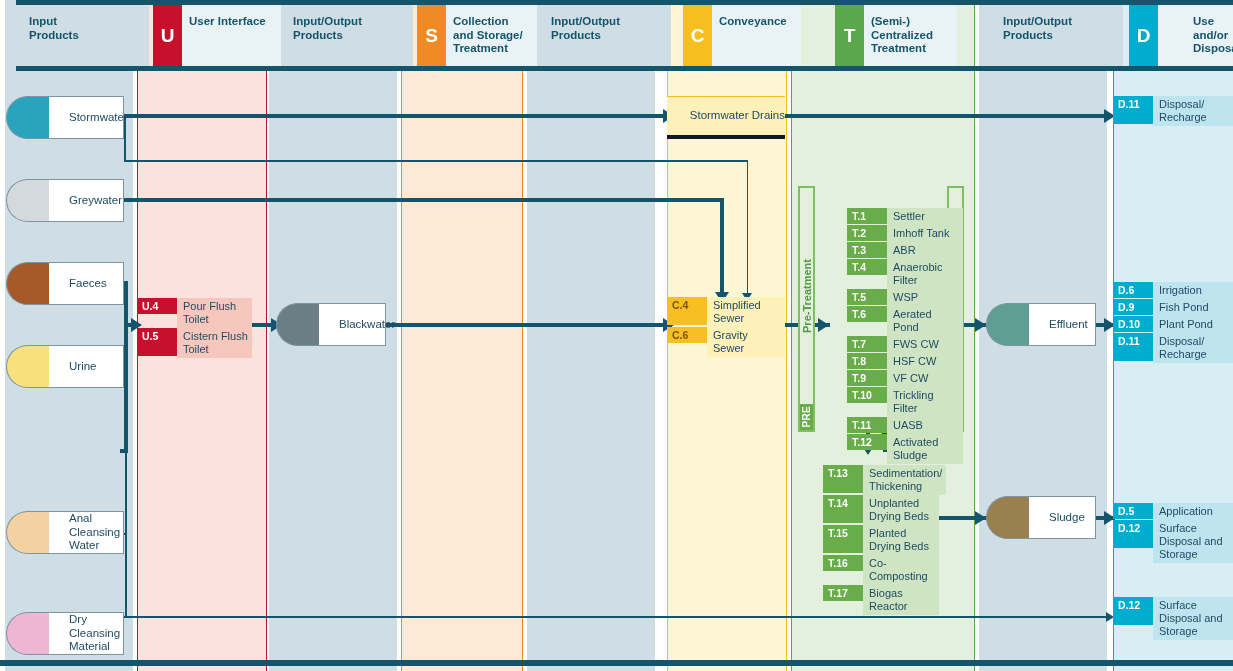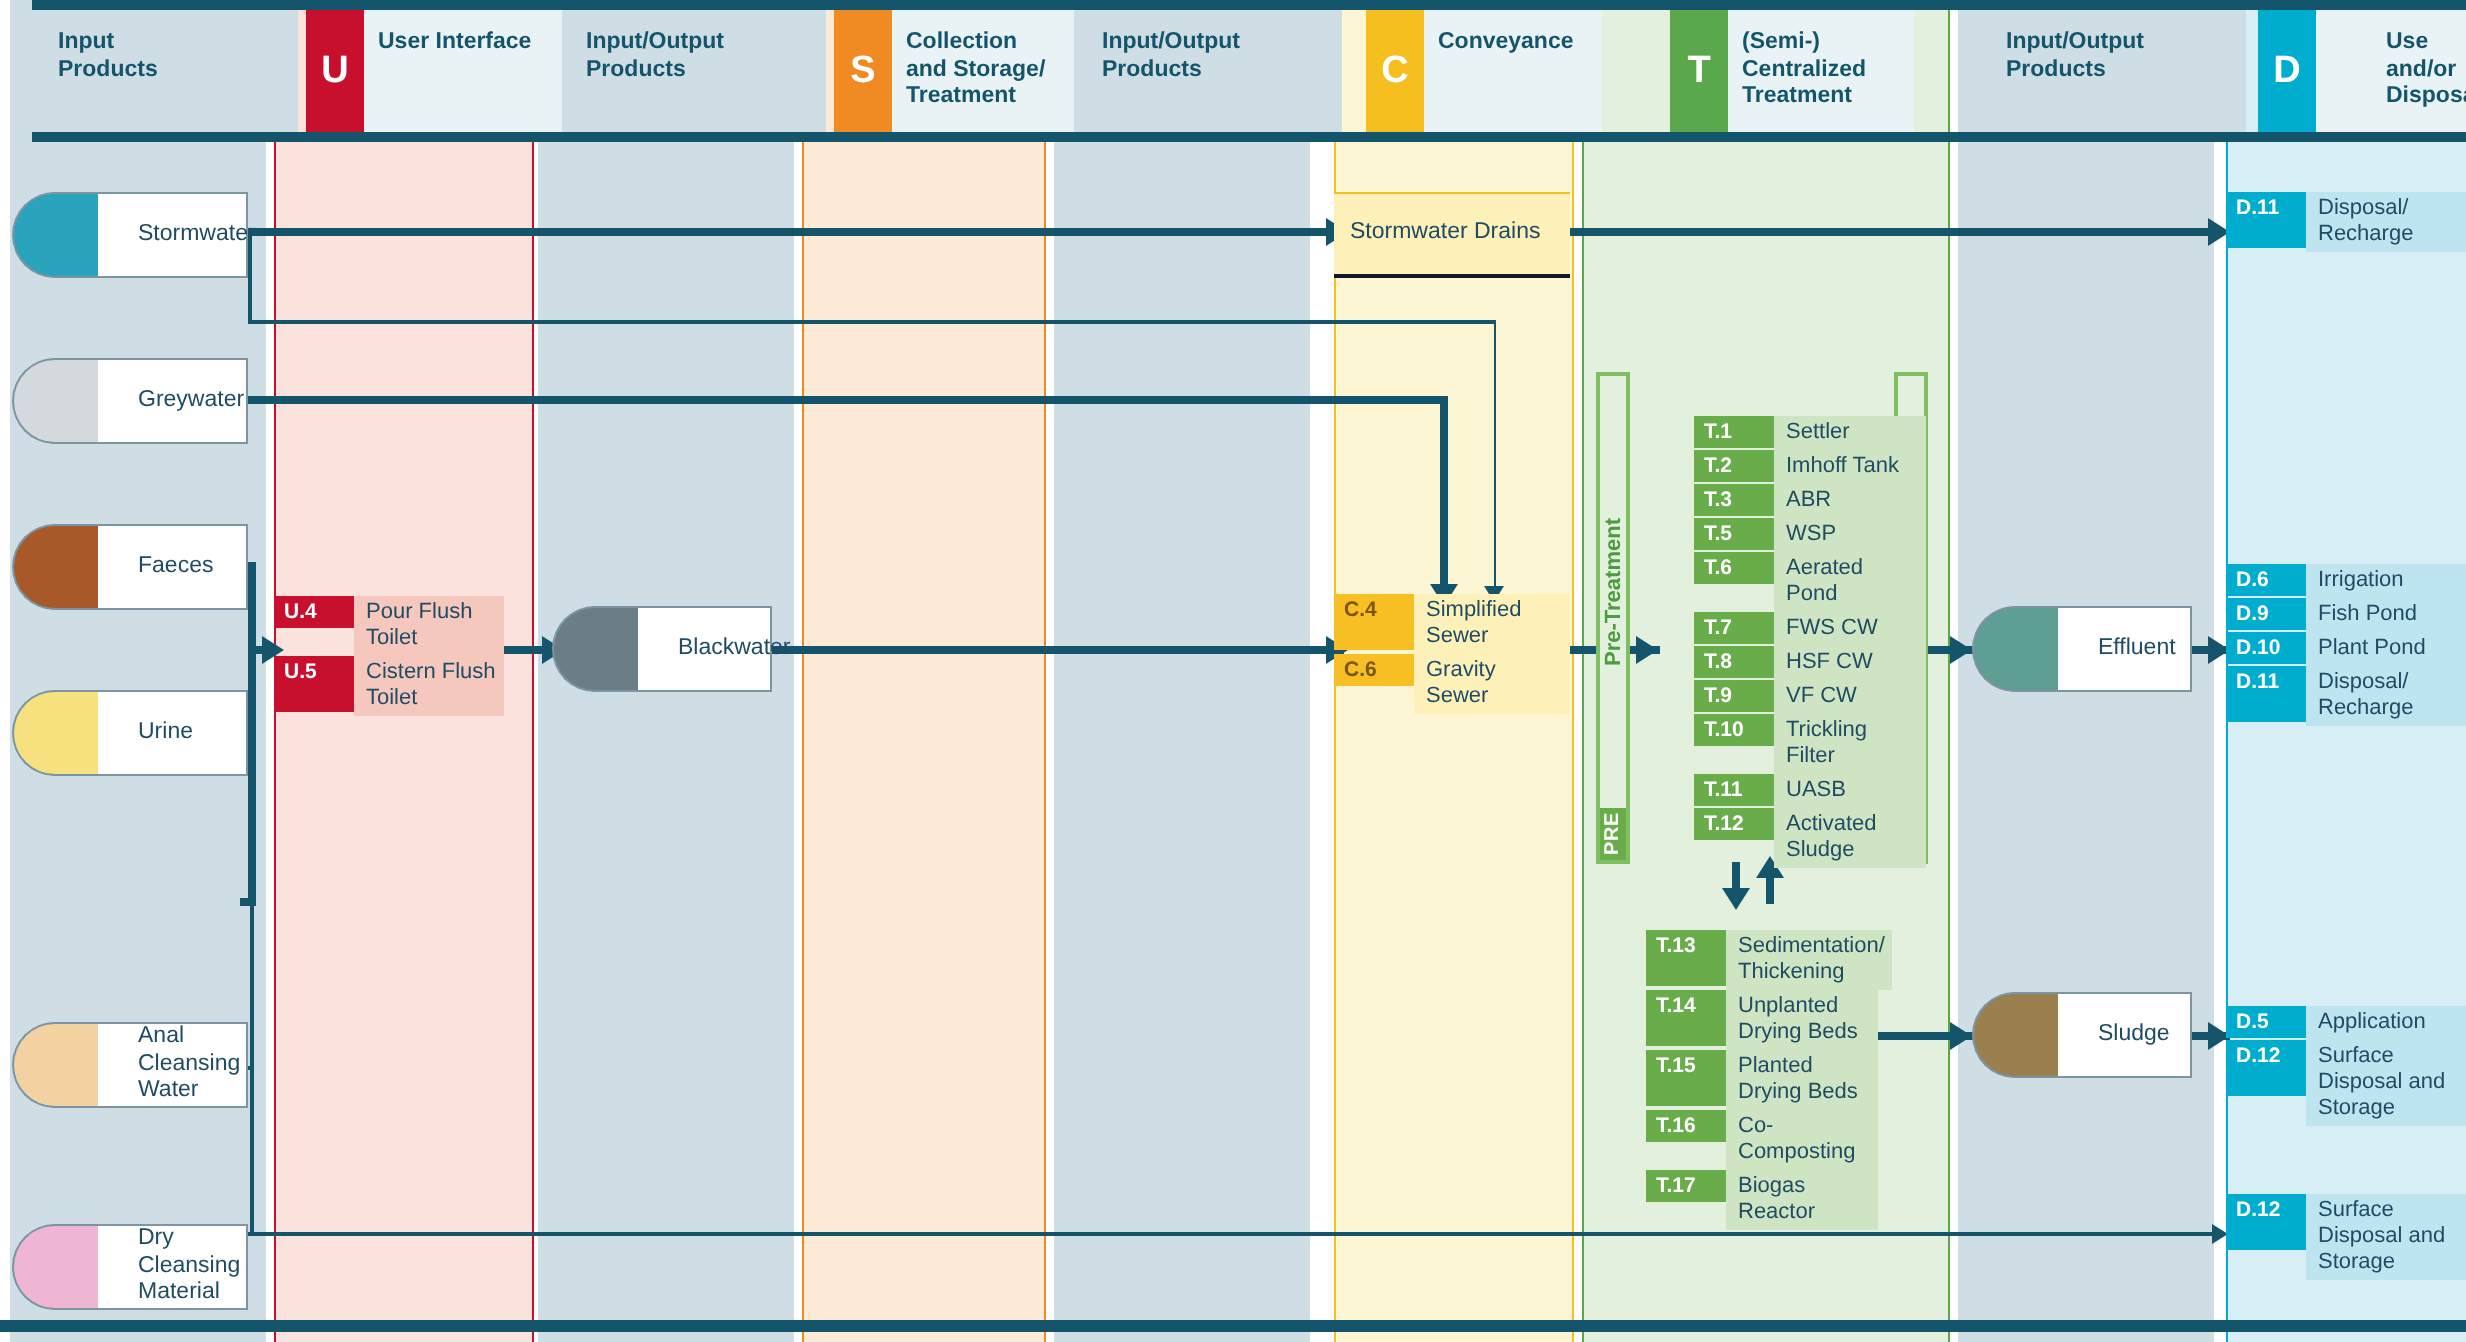--- a/index.html
+++ b/index.html
@@ -43,21 +43,21 @@
   .tagrow .lbl{flex:1 1 auto;box-sizing:border-box;padding:2px 4px 2px 6px;
       font-size:11px;color:#1f4b63;line-height:13px;}
 
   .ubox .num{background:#c8102e;} .ubox .lbl{background:#f5c7bd;}
   .cbox .num{background:#f7bf24;color:#7a5600;} .cbox .lbl{background:#fdf0b8;}
   .tbox .num{background:#69ad4b;} .tbox .lbl{background:#cfe4c2;}
   .dbox .num{background:#00adcf;} .dbox .lbl{background:#bde4ef;}
 
   .plainbox{position:absolute;box-sizing:border-box;font-size:11.5px;color:#1f4b63;
       display:flex;align-items:center;padding-left:8px;line-height:13.5px;}
-  .cplain{background:#fdf0b8;border-top:1px solid #f5c01f;border-bottom:2px solid #0f172a;}
+  .cplain{background:#fdf0b8;border-top:1px solid #f5c01f;border-bottom:4px solid #0f172a;justify-content:flex-end;}
 
   
   .vstrip{position:absolute;box-sizing:border-box;background:#e4f0de;border:2px solid #7fbf62;}
   .vstrip .vtag{position:absolute;left:0;right:0;bottom:0;height:26px;background:#69ad4b;
       color:#fff;font-size:10px;font-weight:bold;display:flex;align-items:center;justify-content:center;}
   .vstrip .vtag span{writing-mode:vertical-rl;transform:rotate(180deg);letter-spacing:.3px;}
   .vstrip .vlab{position:absolute;left:0;right:0;bottom:26px;top:0;display:flex;
       align-items:center;justify-content:center;}
   .vstrip .vlab span{writing-mode:vertical-rl;transform:rotate(180deg);
       font-size:11px;font-weight:bold;color:#4a9c3c;white-space:nowrap;}
@@ -307,20 +307,24 @@
       </div>
     <div class="tagrow">
         <div class="num">T.2</div>
         <div class="lbl">Imhoff Tank</div>
       </div>
     <div class="tagrow">
         <div class="num">T.3</div>
         <div class="lbl">ABR</div>
       </div>
     <div class="tagrow">
+        <div class="num">T.4</div>
+        <div class="lbl">Anaerobic Filter</div>
+      </div>
+    <div class="tagrow">
         <div class="num">T.5</div>
         <div class="lbl">WSP</div>
       </div>
     <div class="tagrow">
         <div class="num">T.6</div>
         <div class="lbl">Aerated Pond</div>
       </div>
     <div class="tagrow">
         <div class="num">T.7</div>
         <div class="lbl">FWS CW</div>

